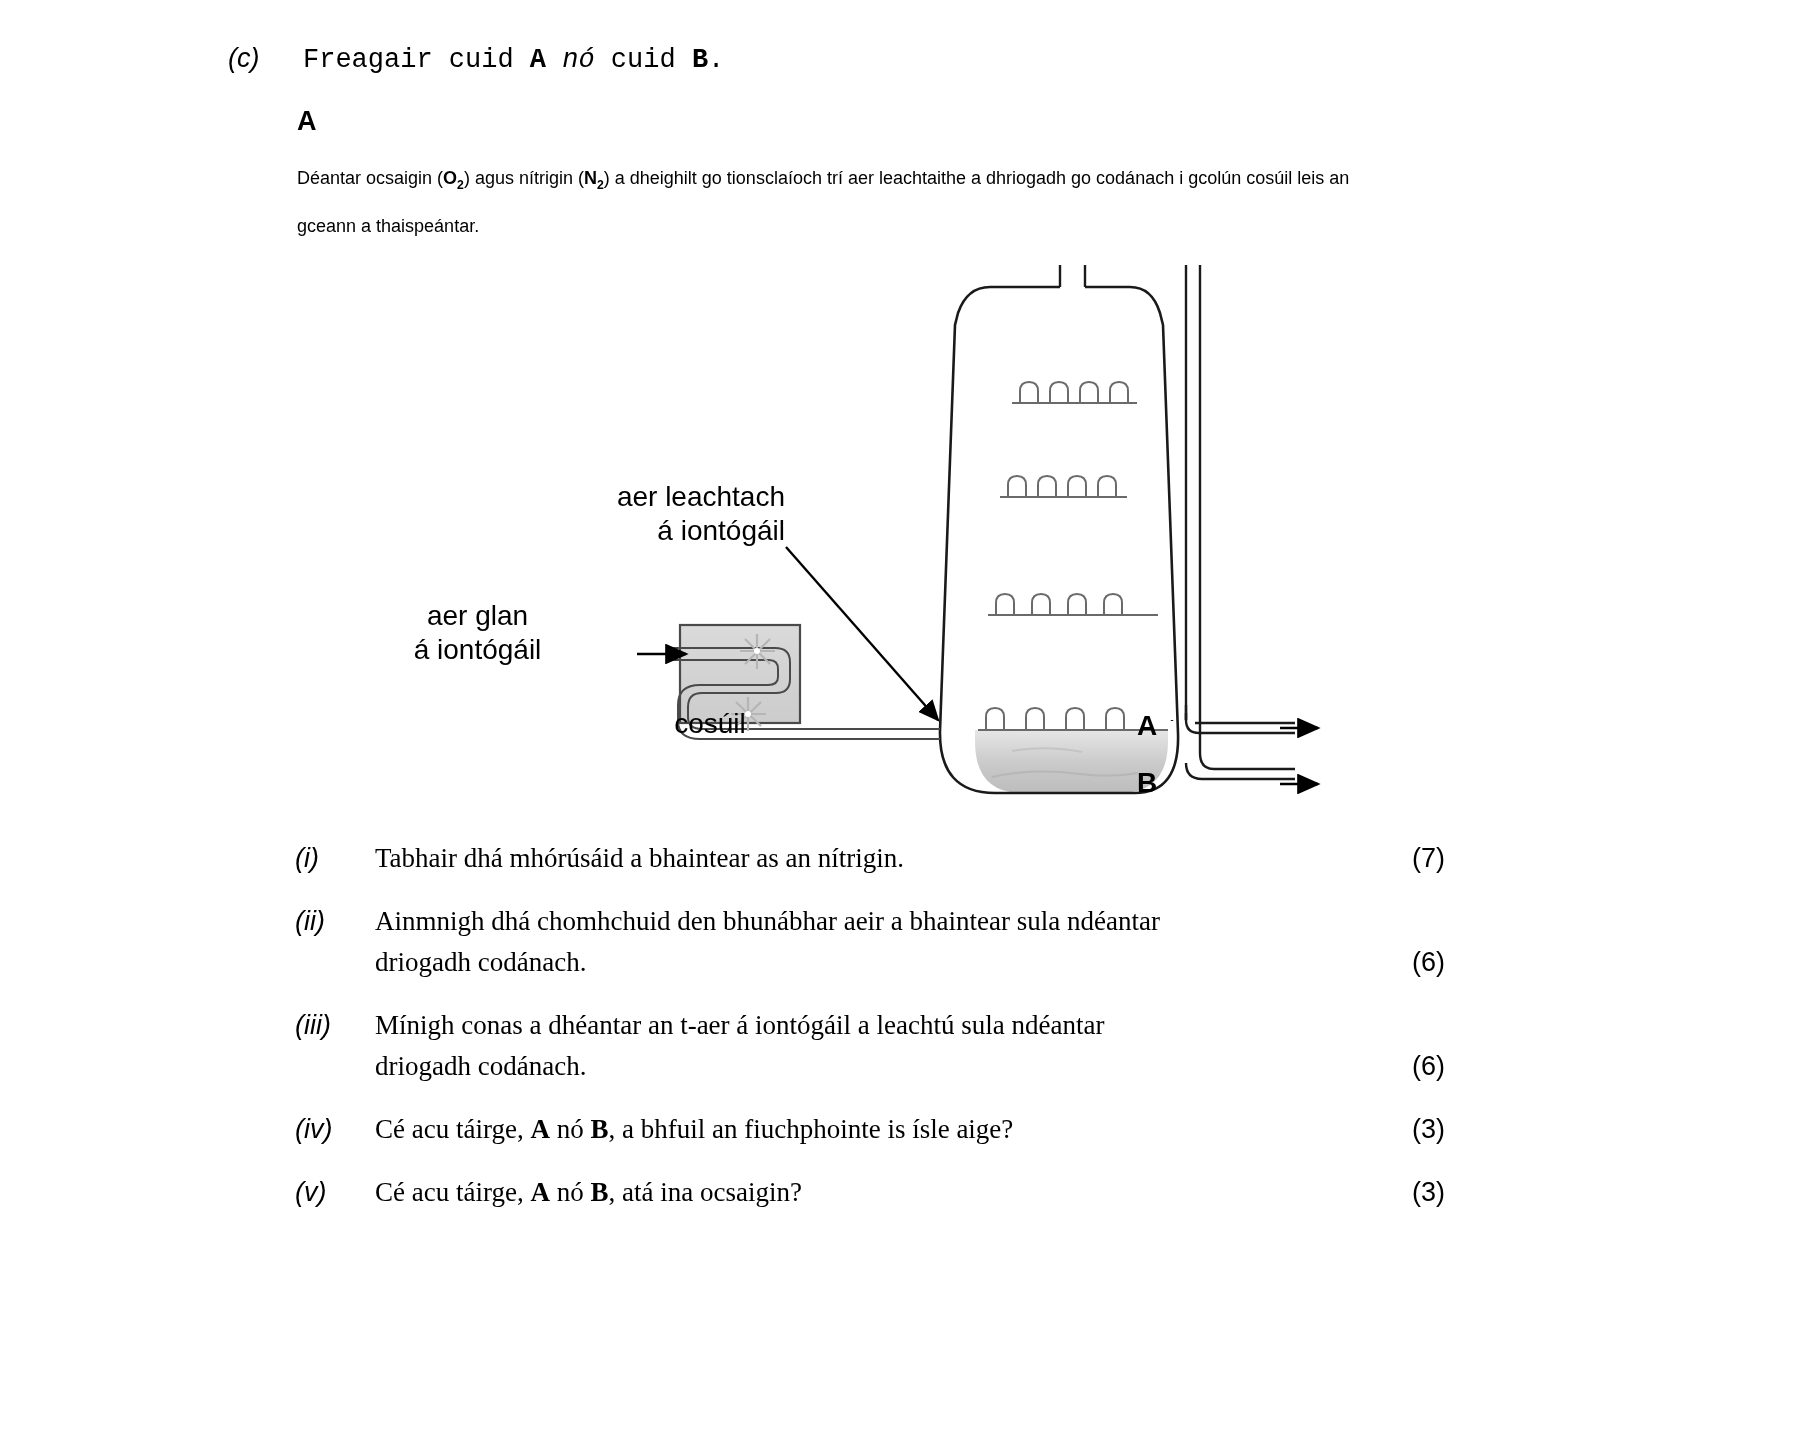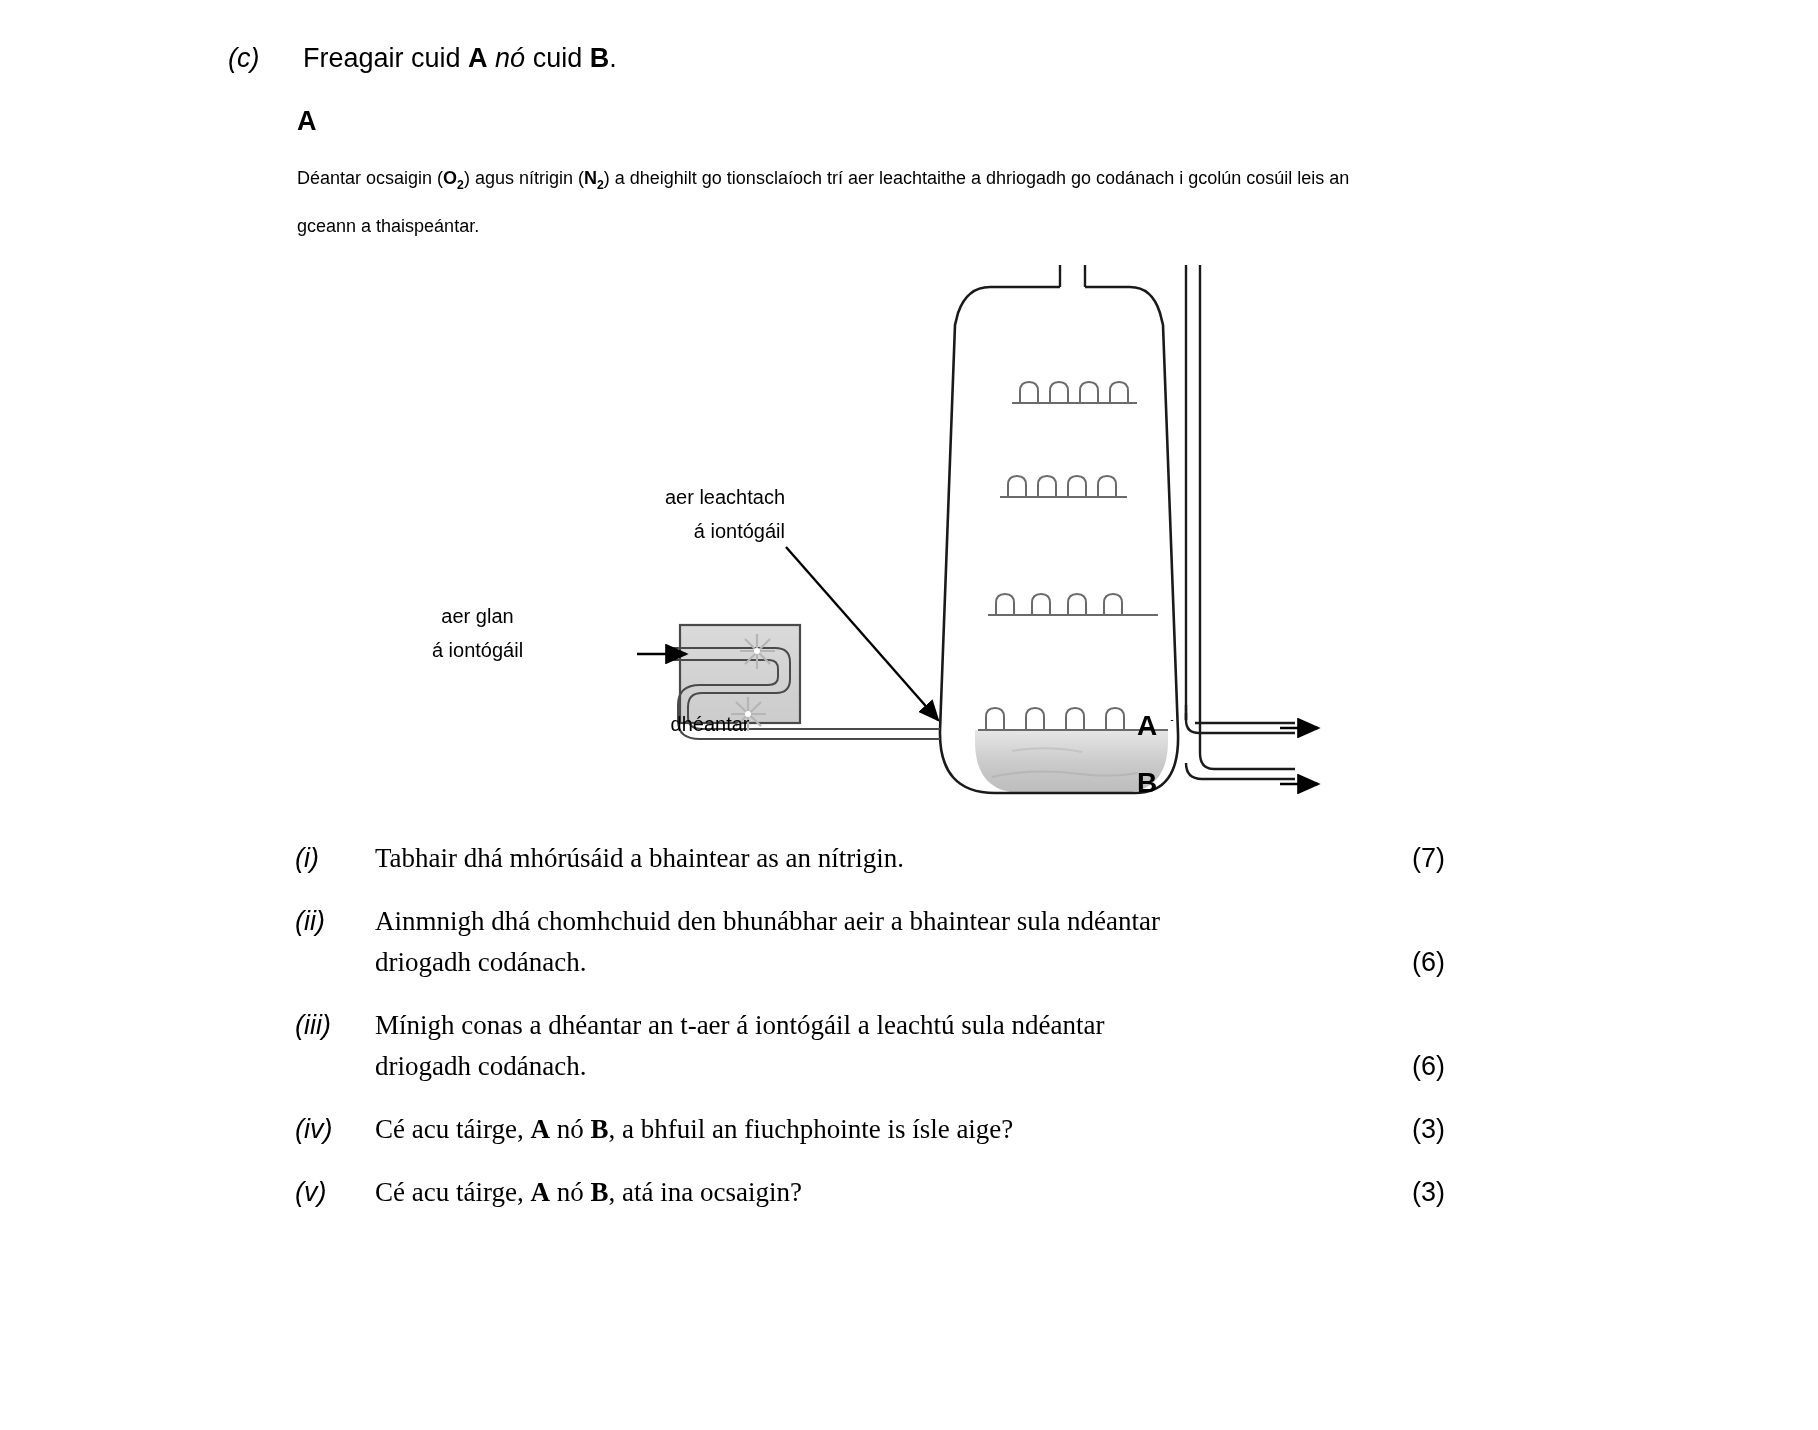--- a/index.html
+++ b/index.html
@@ -32,20 +32,21 @@
   }
   .part-label {
     width: 75px;
     flex: none;
     font-size: 27px;
     line-height: 36px;
   }
   .part-text {
     font-size: 27px;
     line-height: 36px;
+    font-family: Liberation Mono, monospace;
   }
   .bold { font-weight: bold; }
   .ital { font-style: italic; }
 
   .section-a-letter {
     position: absolute;
     left: 297px;
     top: 103px;
     font-size: 27px;
     font-weight: bold;
@@ -70,21 +71,21 @@
     position: absolute;
     left: 0px;
     top: 265px;
     width: 1818px;
     height: 545px;
   }
   .diagram svg { display: block; }
 
   .dlabel {
     position: absolute;
-    font-size: 20px;
+    font-size: 28px;
     line-height: 34px;
     text-align: right;
     white-space: nowrap;
   }
   #label-liquid-air { left: 430px; top: 215px; width: 355px; }
   #label-clean-air  { left: 330px; top: 334px; width: 295px; text-align: center; }
   #label-cooling    { left: 620px; top: 442px; width: 180px; text-align: center; }
   .out-label {
     position: absolute;
     font-size: 28px;
@@ -268,21 +269,21 @@
     <div class="dlabel" id="label-liquid-air">
       <div>aer leachtach</div>
       <div>á iontógáil</div>
     </div>
 
     <div class="dlabel" id="label-clean-air">
       <div>aer glan</div>
       <div>á iontógáil</div>
     </div>
 
-    <div class="dlabel" id="label-cooling">dhéantar</div>
+    <div class="dlabel" id="label-cooling">cosúil</div>
 
     <div class="out-label" id="label-out-a">A</div>
     <div class="out-label" id="label-out-b">B</div>
   </div>
 
   <div class="qlist">
 
     <div class="qrow">
       <span class="qnum ital">(i)</span>
       <span class="qbody">

